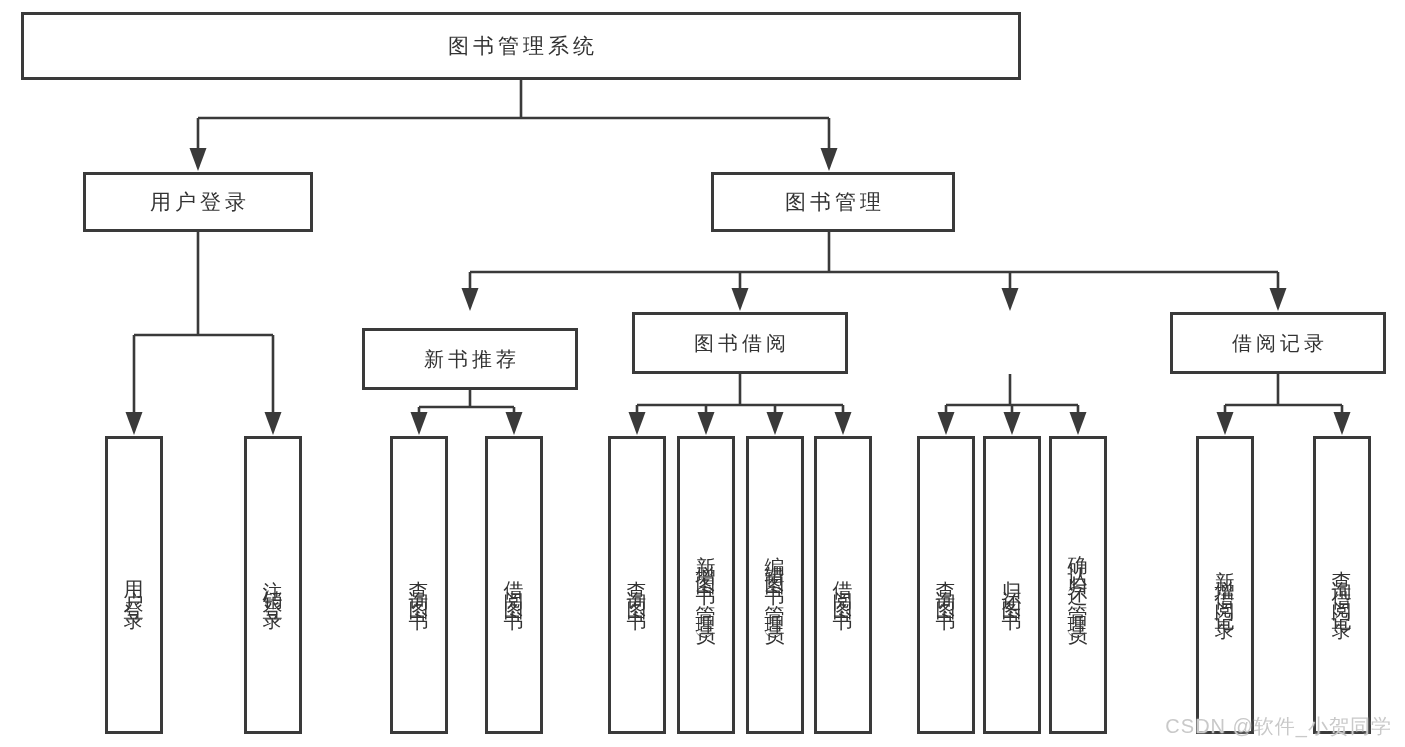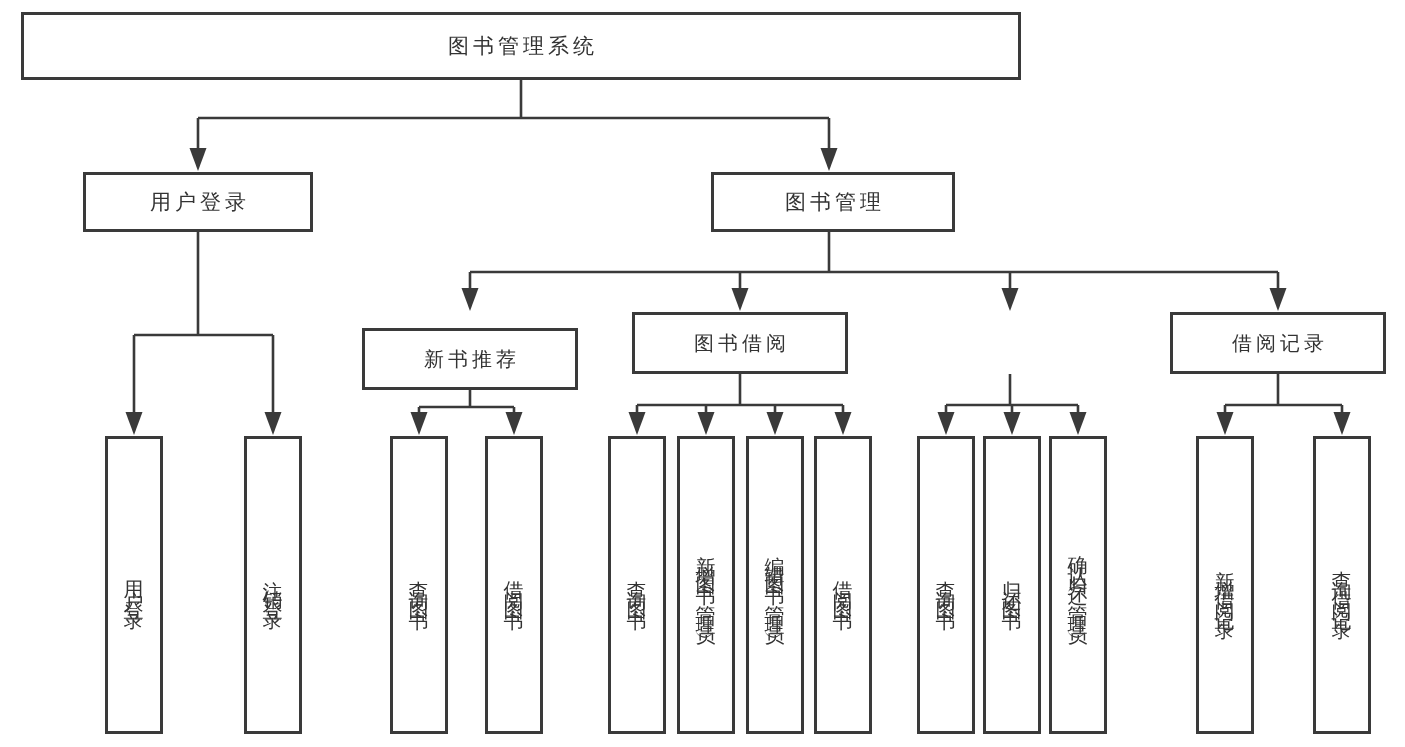--- a/index.html
+++ b/index.html
@@ -180,14 +180,15 @@
     <span class="vlabel">确认归还（管理员）</span>
   </div>
 
   <div class="vnode l-r1">
     <span class="vlabel">新增借阅记录</span>
   </div>
   <div class="vnode l-r2">
     <span class="vlabel">查询借阅记录</span>
   </div>
 
+  <div class="watermark">CSDN @软件_小贺同学</div>
 
 </div>
 
 </body></html>

